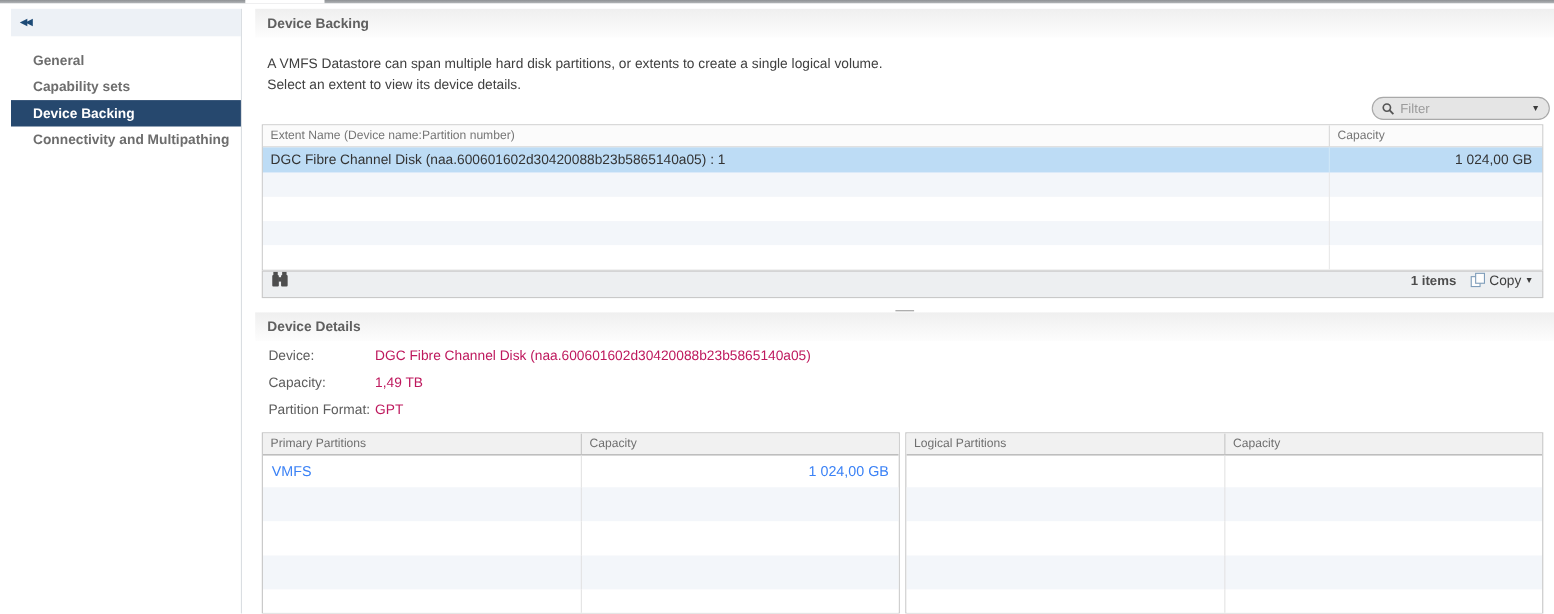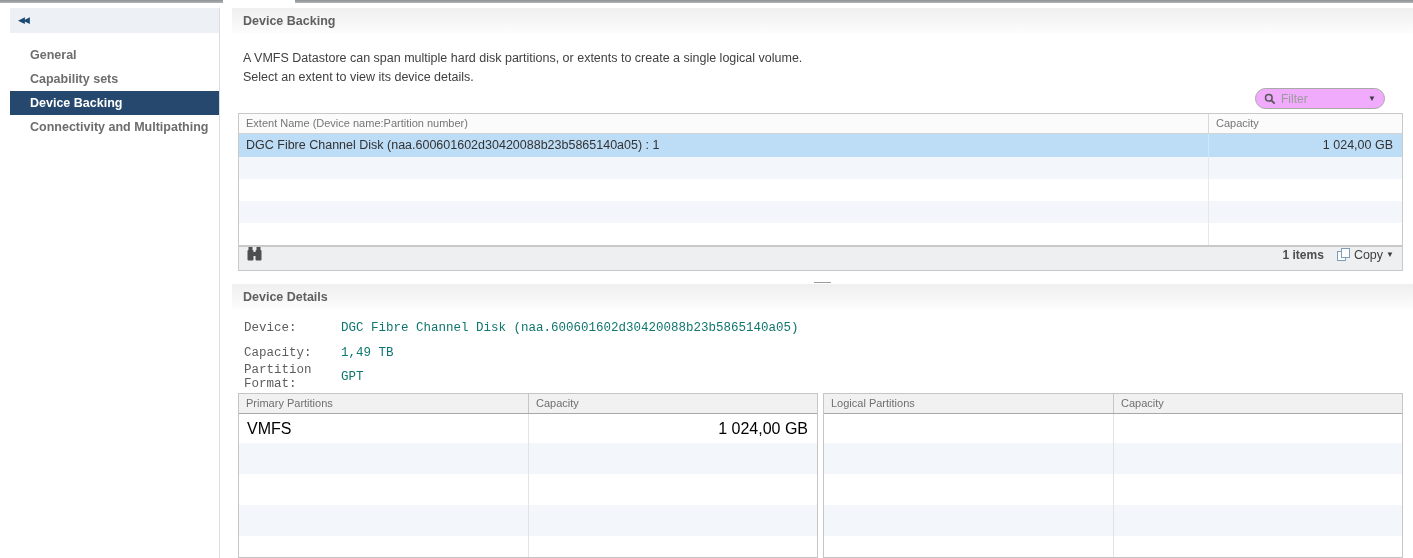--- a/index.html
+++ b/index.html
@@ -22,22 +22,22 @@
             color:#6d6d6d;cursor:pointer;white-space:nowrap;}
   .nav-item.selected{background:var(--nav-selected,#26486e);color:#fff;}
 
   
   .content{position:absolute;left:232px;top:8px;width:1181px;height:550px;}
   .title-bar{height:26px;background:linear-gradient(#efefef,#fdfdfd);line-height:26px;
              padding-left:11px;font-weight:bold;font-size:12.5px;color:#606060;box-sizing:border-box;}
   .desc{position:absolute;top:41px;left:11px;font-size:12.5px;color:#404040;line-height:19px;}
 
   
-  .filter-box{position:absolute;top:80px;right:28px;width:130px;height:21px;border:1px solid #a9a9a9;
-              border-radius:11px;background:#f0abfc;display:flex;align-items:center;
+  .filter-box{position:absolute;top:80px;right:4px;width:162px;height:21px;border:1px solid #a9a9a9;
+              border-radius:11px;background:#e5e5e5;display:flex;align-items:center;
               padding:0 8px;box-sizing:border-box;}
   .filter-input{border:none;outline:none;flex:1;font-size:12px;color:#6a6a6a;
                 padding-left:5px;background:transparent;min-width:0;}
   .filter-input::placeholder{color:#9b9b9b;}
   .caret{color:#3c3c3c;font-size:8px;line-height:1;cursor:pointer;}
 
   
   .extent-table{position:absolute;top:105px;left:6px;width:1165px;border:1px solid #c9c9c9;
                 box-sizing:border-box;background:#fff;}
   .et-header{display:flex;height:19px;background:#fbfbfb;border-bottom:1px solid #d4d4d4;
@@ -68,35 +68,35 @@
   
   .splitter{position:absolute;top:271px;left:0;width:100%;height:9px;display:flex;
             flex-direction:column;align-items:center;justify-content:center;gap:2px;cursor:row-resize;}
   .splitter i{display:block;width:17px;height:1px;background:#9b9b9b;}
 
   
   .details-bar{position:absolute;top:276px;left:0;width:100%;height:26px;
                background:linear-gradient(#efefef,#fdfdfd);line-height:26px;padding-left:11px;
                font-weight:bold;font-size:12.5px;color:#606060;box-sizing:border-box;}
   .fields{position:absolute;top:308px;left:12px;font-size:12.5px;}
-  .field-row{display:flex;height:24.5px;align-items:center;font-family:Liberation Mono, monospace;}
+  .field-row{display:flex;height:24.5px;}
   .field-label{width:97px;color:#5d5d5d;}
-  .field-value{color:#0f766e;}
+  .field-value{color:#be185d;}
 
   
   .ptable{position:absolute;top:385px;width:580px;height:165px;border:1px solid #c5c5c5;
           box-sizing:border-box;background:#fff;overflow:hidden;}
   .ptable.left{left:6px;}
   .ptable.right{left:591px;}
   .pt-header{display:flex;height:19px;background:#f1f1f1;border-bottom:1px solid #a8a8a8;
              font-size:11px;color:#6f6f6f;}
   .pt-header .h1{width:50%;line-height:19px;padding-left:7px;box-sizing:border-box;cursor:pointer;}
   .pt-header .h2{width:50%;line-height:19px;padding-left:7px;border-left:1px solid #c6c6c6;
                  box-sizing:border-box;cursor:pointer;}
-  .pt-row{display:flex;height:29px;font-size:16px;color:#000000;}
+  .pt-row{display:flex;height:29px;font-size:13px;color:#3b82f6;}
   .pt-row .c1{width:50%;line-height:29px;padding-left:8px;box-sizing:border-box;}
   .pt-row .c2{width:50%;line-height:29px;border-left:1px solid #e3e3e3;text-align:right;
               padding-right:9px;box-sizing:border-box;}
   .pt-empty{display:flex;height:31px;}
   .pt-empty .c1{width:50%;}
   .pt-empty .c2{width:50%;border-left:1px solid #e3e3e3;box-sizing:border-box;}
 </style>
 </head>
 <body>
 

